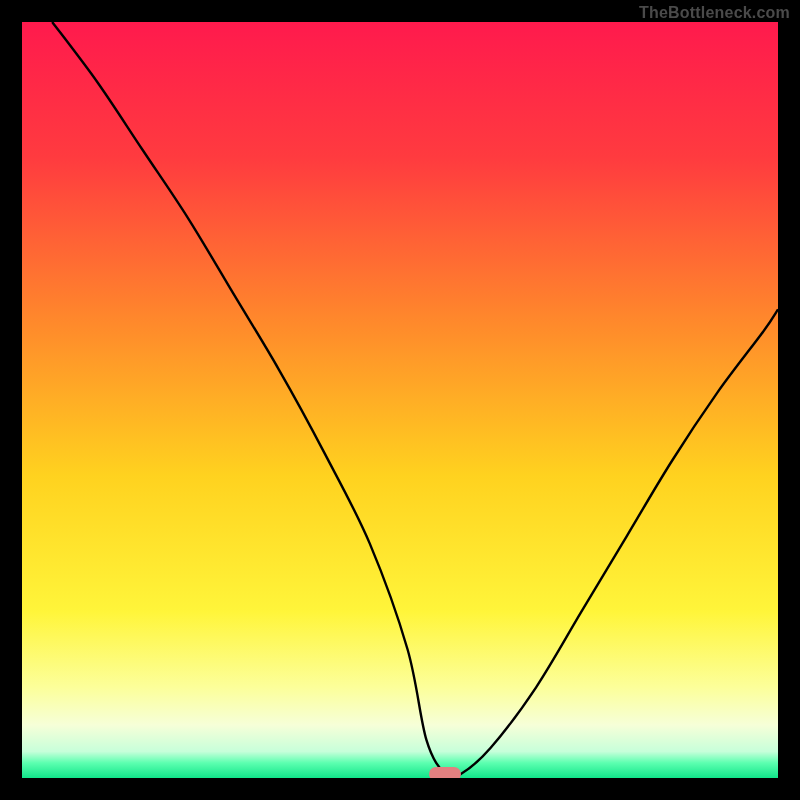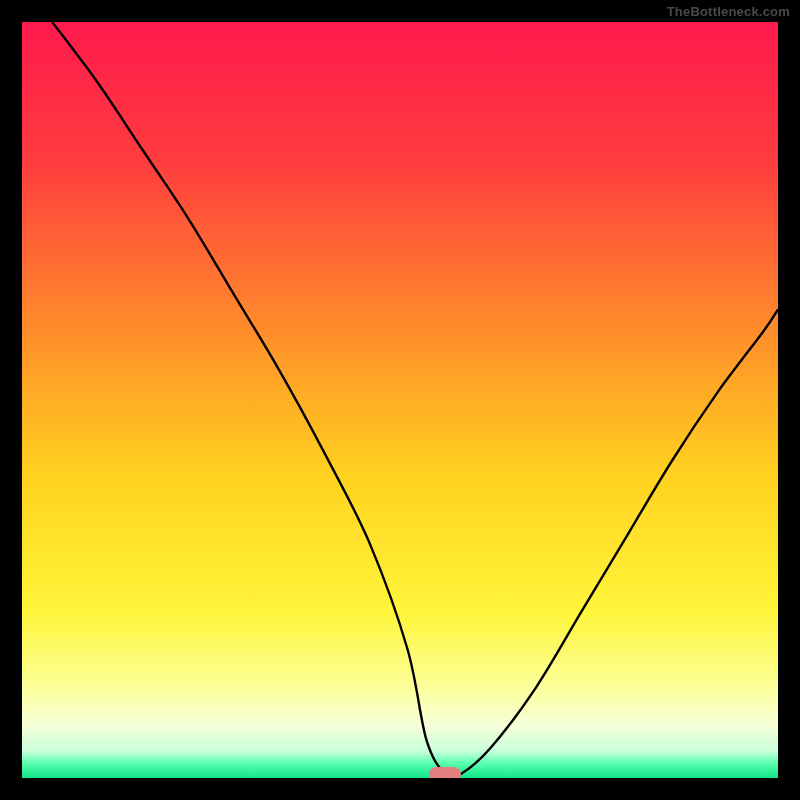--- a/index.html
+++ b/index.html
@@ -15,21 +15,21 @@
     position: relative;
     width: 800px;
     height: 800px;
     background: #000;
   }
   .watermark {
     position: absolute;
     top: 4px;
     right: 10px;
     color: #4a4a4a;
-    font-size: 13px;
+    font-size: 16px;
     font-weight: bold;
     letter-spacing: 0.2px;
     z-index: 20;
     text-align: center;
   }
   .plot-area {
     position: absolute;
     left: 22px;
     top: 22px;
     width: 756px;

